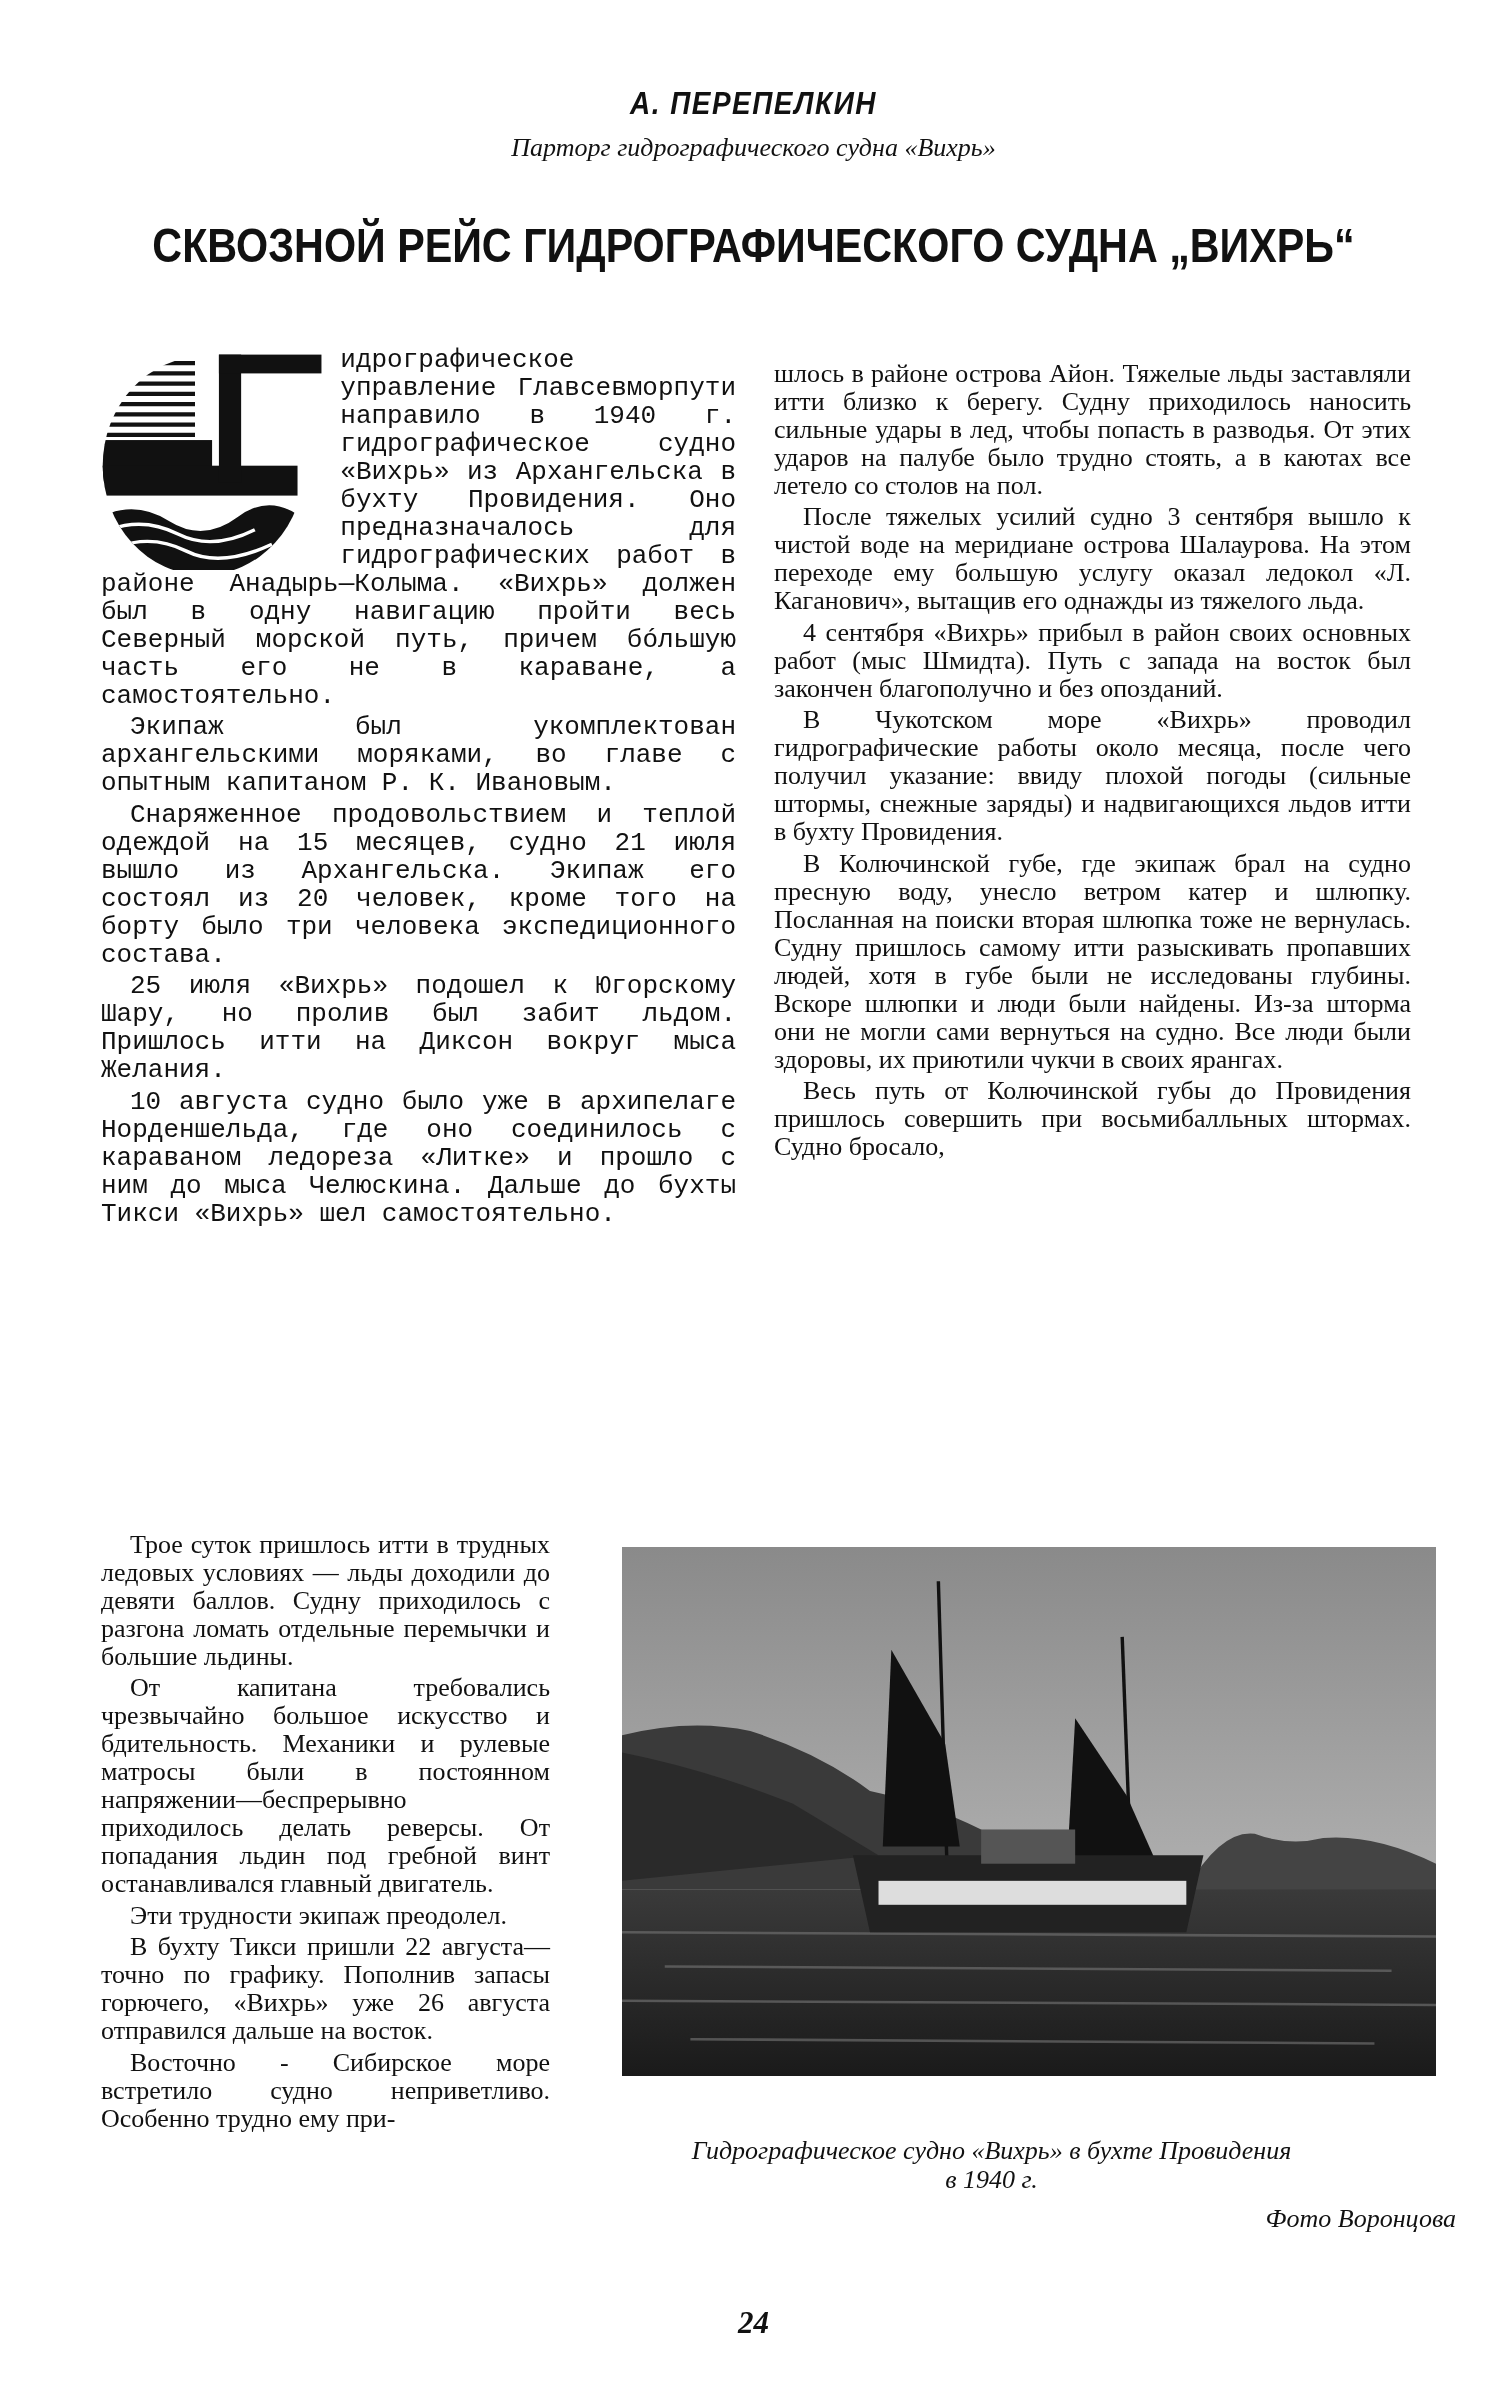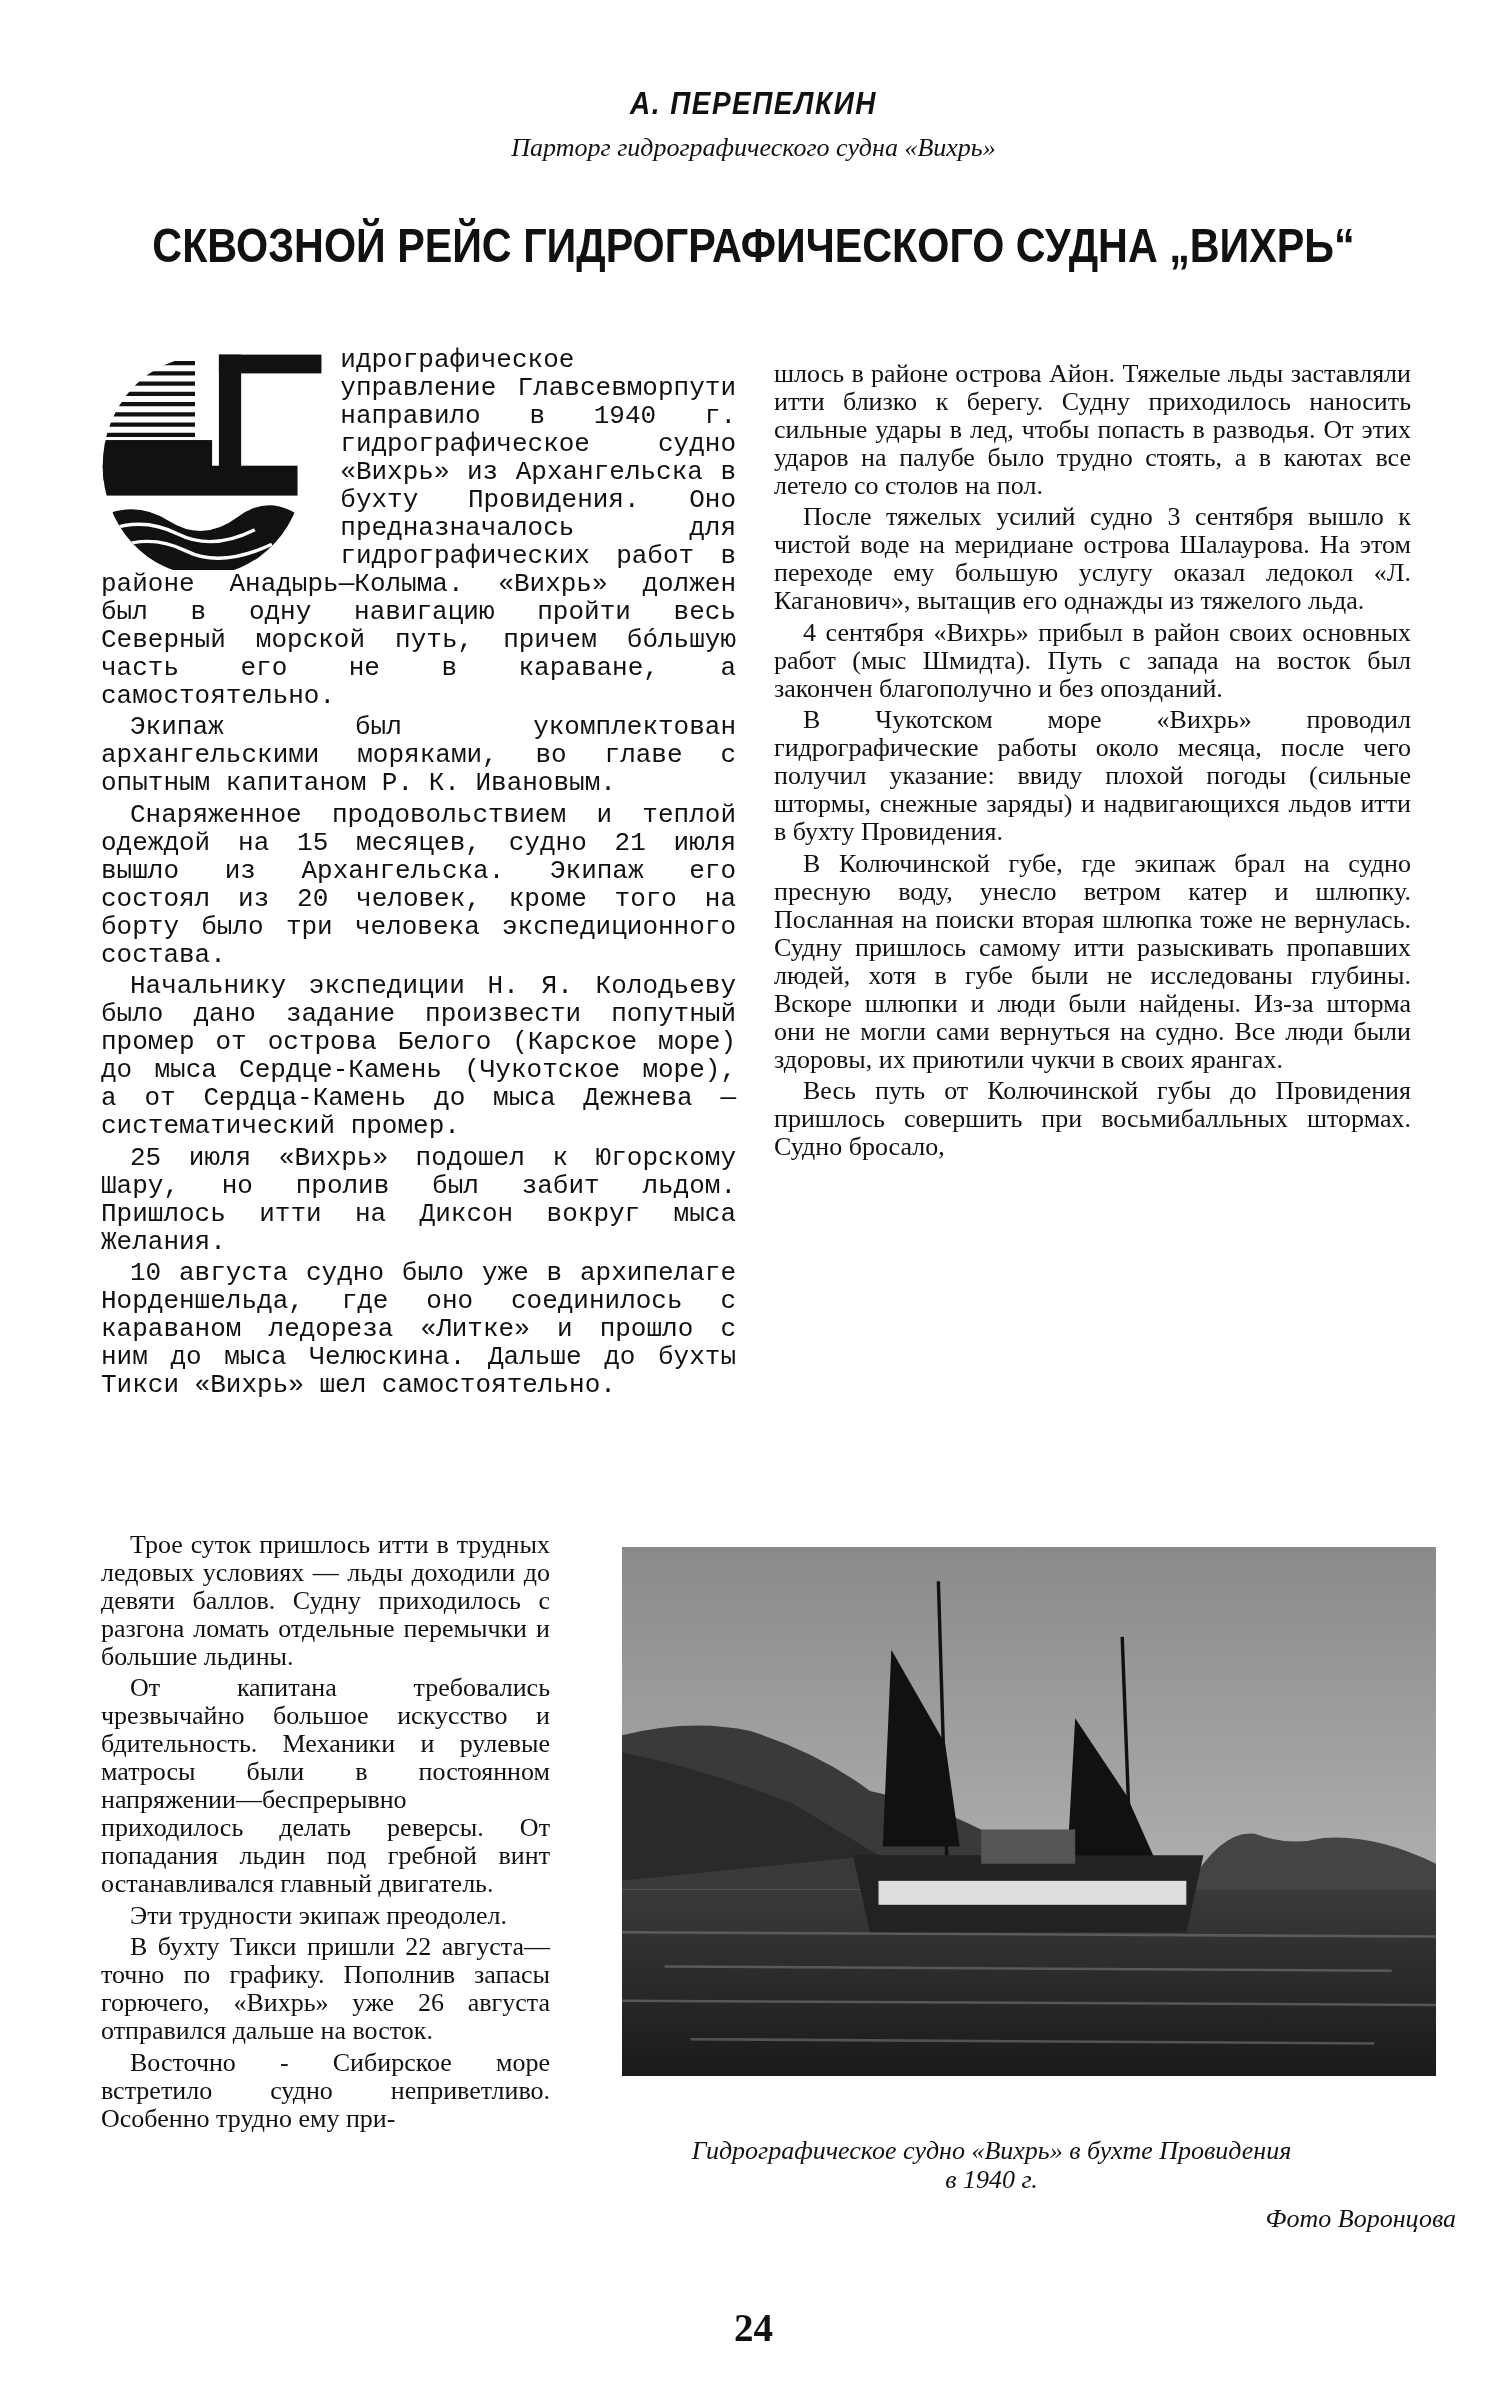--- a/index.html
+++ b/index.html
@@ -42,21 +42,21 @@
   .caption {
     position: absolute; left: 564px; top: 2136px; width: 855px; text-align: center;
     font-family: "Liberation Serif", serif; font-style: italic; font-size: 26px; line-height: 29px;
   }
   .credit {
     position: absolute; right: 51px; top: 2204px; font-family: Liberation Serif, serif;
     font-style: italic; font-size: 26px;
   }
   .page-num {
     position: absolute; left: 0; width: 1507px; text-align: center; top: 2305px;
-    font-family: "Liberation Serif", serif; font-weight: bold; font-size: 39px;
+    font-family: "Liberation Serif", serif; font-weight: bold; font-size: 31px; font-style: italic;
   }
 </style>
 </head>
 <body>
 
 <div class="author">А. ПЕРЕПЕЛКИН</div>
 <div class="role">Парторг гидрографического судна «Вихрь»</div>
 <div class="title">СКВОЗНОЙ РЕЙС ГИДРОГРАФИЧЕСКОГО СУДНА „ВИХРЬ“</div>
 
 <div class="col col-left">
@@ -84,21 +84,20 @@
         <path d="M10 215 Q50 200 90 220 T180 215" stroke="#fff" stroke-width="4" fill="none"></path>
         <path d="M20 235 Q60 220 100 240 T200 232" stroke="#fff" stroke-width="4" fill="none"></path>
       </g>
       <rect x="138" y="10" width="26" height="150" fill="#111"></rect>
       <rect x="138" y="10" width="120" height="22" fill="#111"></rect>
     </svg>
   </div>
   <p class="noindent">идрографическое управление Главсевморпути направило в 1940 г. гидрографическое судно «Вихрь» из Архангельска в бухту Провидения. Оно предназначалось для гидрографических работ в районе Анадырь—Колыма. «Вихрь» должен был в одну навигацию пройти весь Северный морской путь, причем бóльшую часть его не в караване, а самостоятельно.</p>
   <p>Экипаж был укомплектован архангельскими моряками, во главе с опытным капитаном Р. К. Ивановым.</p>
   <p>Снаряженное продовольствием и теплой одеждой на 15 месяцев, судно 21 июля вышло из Архангельска. Экипаж его состоял из 20 человек, кроме того на борту было три человека экспедиционного состава.</p>
-  <p>Начальнику экспедиции Н. Я. Колодьеву было дано задание произвести попутный промер от острова Белого (Карское море) до мыса Сердце-Камень (Чукотское море), а от Сердца-Камень до мыса Дежнева — систематический промер.</p>
   <p>25 июля «Вихрь» подошел к Югорскому Шару, но пролив был забит льдом. Пришлось итти на Диксон вокруг мыса Желания.</p>
   <p>10 августа судно было уже в архипелаге Норденшельда, где оно соединилось с караваном ледореза «Литке» и прошло с ним до мыса Челюскина. Дальше до бухты Тикси «Вихрь» шел самостоятельно.</p>
 </div>
 
 <div class="col col-left-narrow">
   <p>Трое суток пришлось итти в трудных ледовых условиях — льды доходили до девяти баллов. Судну приходилось с разгона ломать отдельные перемычки и большие льдины.</p>
   <p>От капитана требовались чрезвычайно большое искусство и бдительность. Механики и рулевые матросы были в постоянном напряжении—беспрерывно приходилось делать реверсы. От попадания льдин под гребной винт останавливался главный двигатель.</p>
   <p>Эти трудности экипаж преодолел.</p>
   <p>В бухту Тикси пришли 22 августа—точно по графику. Пополнив запасы горючего, «Вихрь» уже 26 августа отправился дальше на восток.</p>
   <p>Восточно - Сибирское море встретило судно неприветливо. Особенно трудно ему при-</p>

